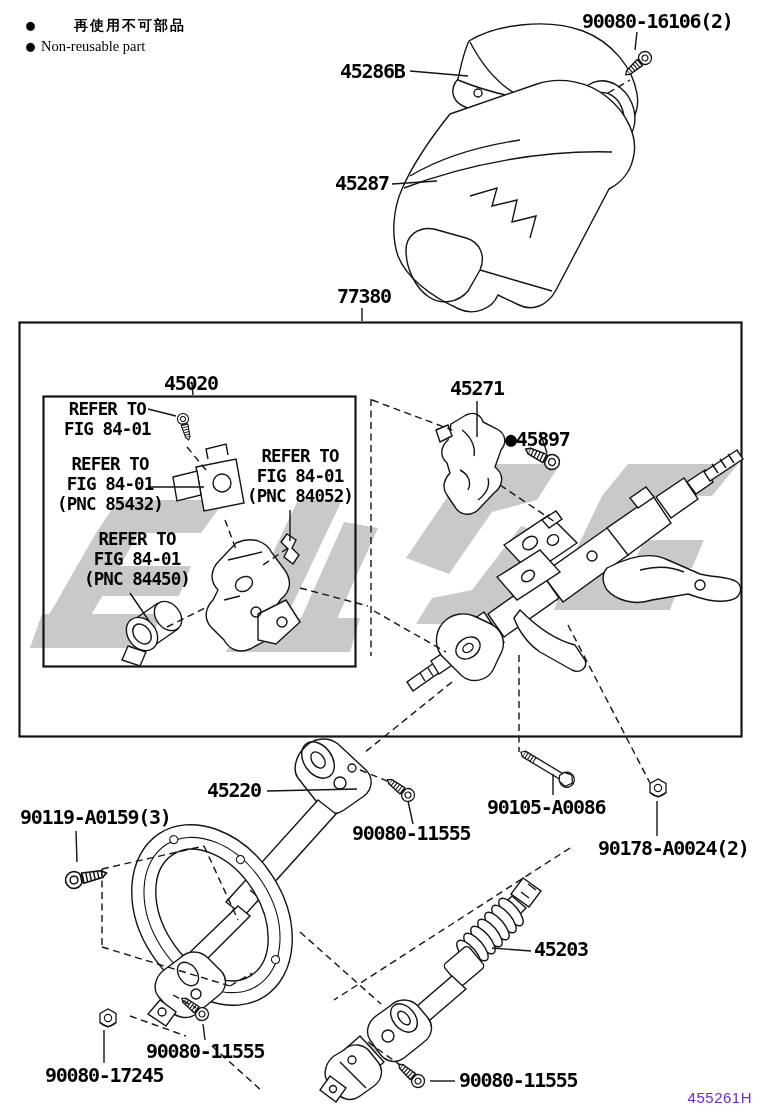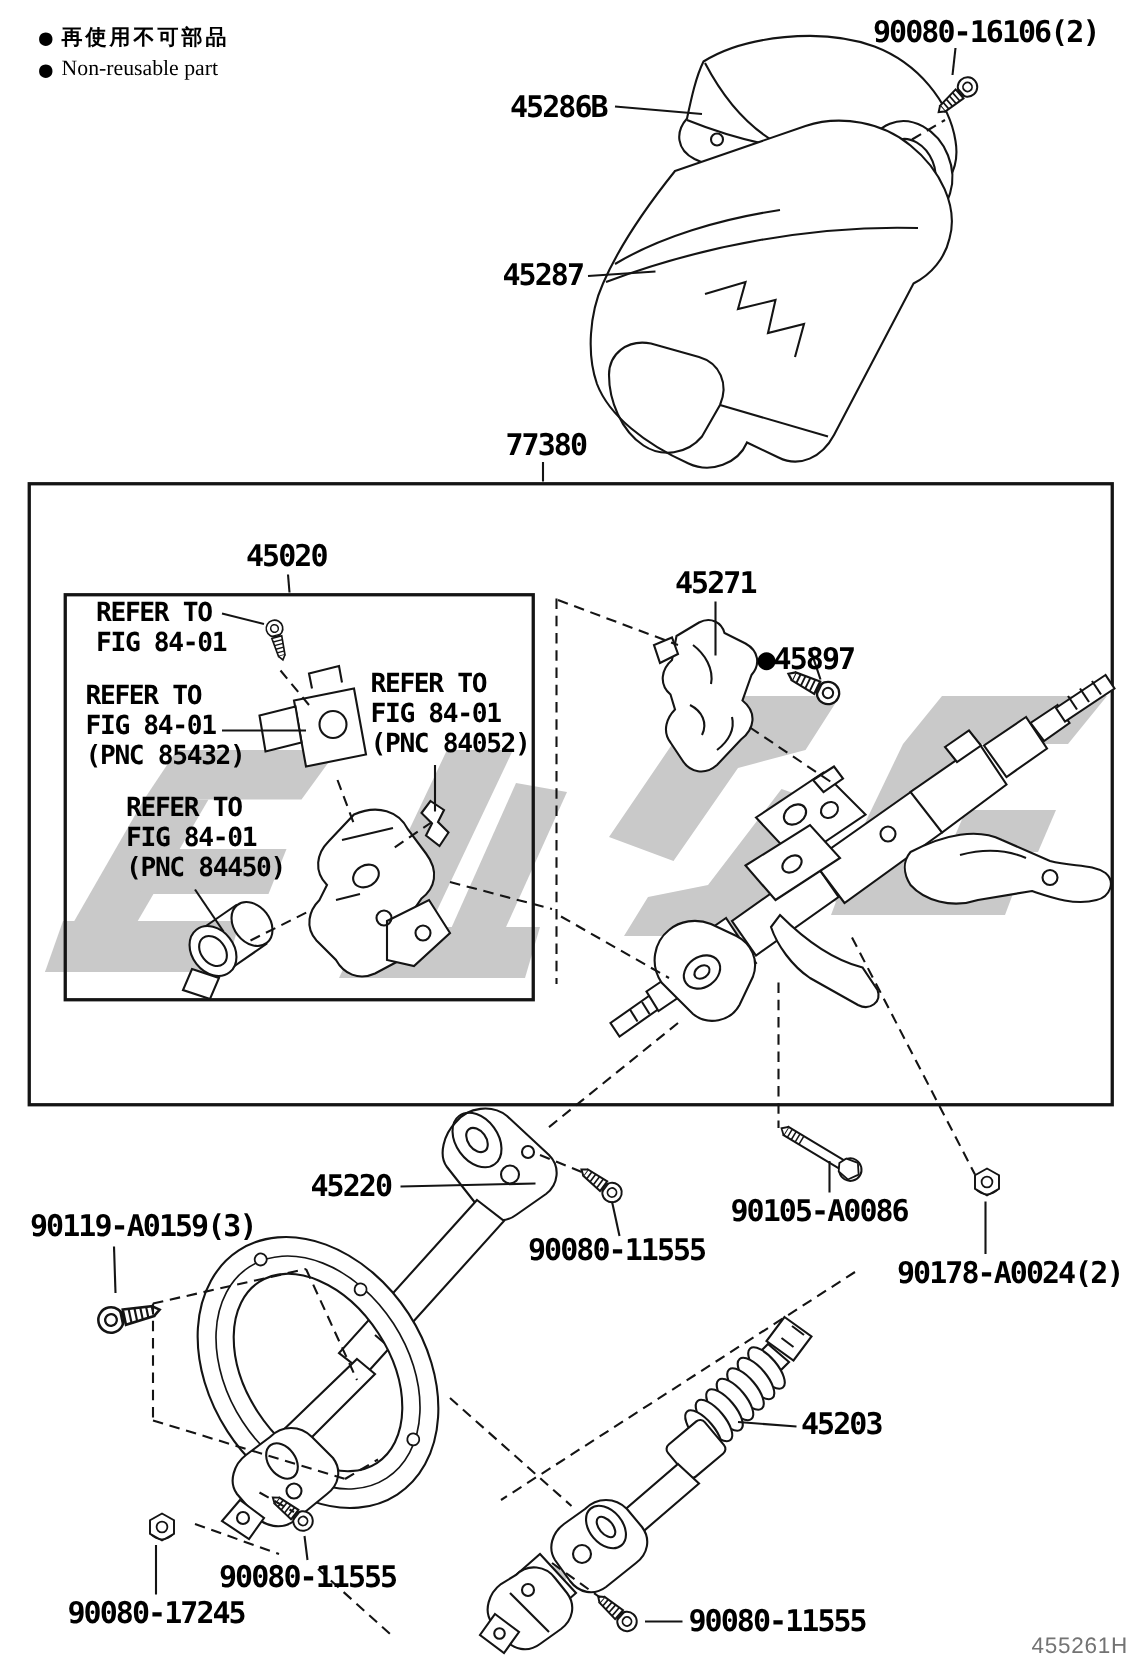--- a/index.html
+++ b/index.html
@@ -1,29 +1,29 @@
 <!DOCTYPE html>
 <html><head>
 <meta charset="utf-8">
 <style>
   html,body{margin:0;padding:0;background:#fff;}
   #stage{position:relative;width:760px;height:1112px;background:#fff;overflow:hidden;
          font-family:"DejaVu Sans Mono","Liberation Mono",monospace;}
   #art{position:absolute;left:0;top:0;z-index:1;}
-  #labels-layer{position:absolute;left:0;top:0;width:760px;height:1112px;z-index:2;pointer-events:none;}
+  #labels-layer{position:absolute;left:0;top:0;width:760px;height:1112px;z-index:2;pointer-events:none;text-align:center;}
   .plabel{position:absolute;font-weight:700;color:#000;white-space:pre-line;
           letter-spacing:-1.3px;line-height:22px;}
   .plabel.refer{letter-spacing:-0.9px;line-height:20px;}
   .legend{position:absolute;left:26px;top:16px;z-index:2;color:#000;}
   .legend-row{display:flex;align-items:center;margin-bottom:3px;}
   .legend-bullet{font-size:15px;margin-right:6px;line-height:18px;}
-  .legend-jp{font-family:"DejaVu Sans",sans-serif;font-weight:700;font-size:14px;letter-spacing:2px;line-height:18px;}
+  .legend-jp{font-family:"DejaVu Sans",sans-serif;font-weight:700;font-size:14px;letter-spacing:2px;line-height:18px;margin-left:33px;}
   .legend-en{font-family:Liberation Serif, serif;font-weight:400;font-size:14.5px;line-height:18px;}
   .doc-code{position:absolute;right:8px;bottom:6px;z-index:2;
-            font-family:"Liberation Sans",sans-serif;font-size:15px;color:#737373;letter-spacing:0.5px;}
+            font-family:"Liberation Sans",sans-serif;font-size:15px;color:#6d28d9;letter-spacing:0.5px;}
 </style>
 </head>
 <body>
 
 <div id="stage">
 
   <div class="legend">
     <div class="legend-row">
       <span class="legend-bullet">●</span>
       <span class="legend-jp">再使用不可部品</span>
@@ -286,21 +286,21 @@
       <line x1="300" y1="932" x2="381" y2="1004"></line>
       <line x1="368" y1="1042" x2="400" y2="1065"></line>
     </g>
   </svg>
 
   <div id="labels-layer">
       <div class="plabel" style="left: 582px; top: 10px; font-size: 20px;">90080-16106(2)</div>
       <div class="plabel" style="left: 340px; top: 60px; font-size: 20px;">45286B</div>
       <div class="plabel" style="left: 335px; top: 172px; font-size: 20px;">45287</div>
       <div class="plabel" style="left: 337px; top: 285px; font-size: 20px;">77380</div>
-      <div class="plabel" style="left: 164px; top: 359px; font-size: 20px;">45020</div>
+      <div class="plabel" style="left: 164px; top: 372px; font-size: 20px;">45020</div>
       <div class="plabel refer" style="left: 64px; top: 399px; font-size: 17.5px;">REFER TO
 FIG 84-01</div>
       <div class="plabel refer" style="left: 57px; top: 454px; font-size: 17.5px;">REFER TO
 FIG 84-01
 (PNC 85432)</div>
       <div class="plabel refer" style="left: 247px; top: 446px; font-size: 17.5px;">REFER TO
 FIG 84-01
 (PNC 84052)</div>
       <div class="plabel refer" style="left: 84px; top: 529px; font-size: 17.5px;">REFER TO
 FIG 84-01

